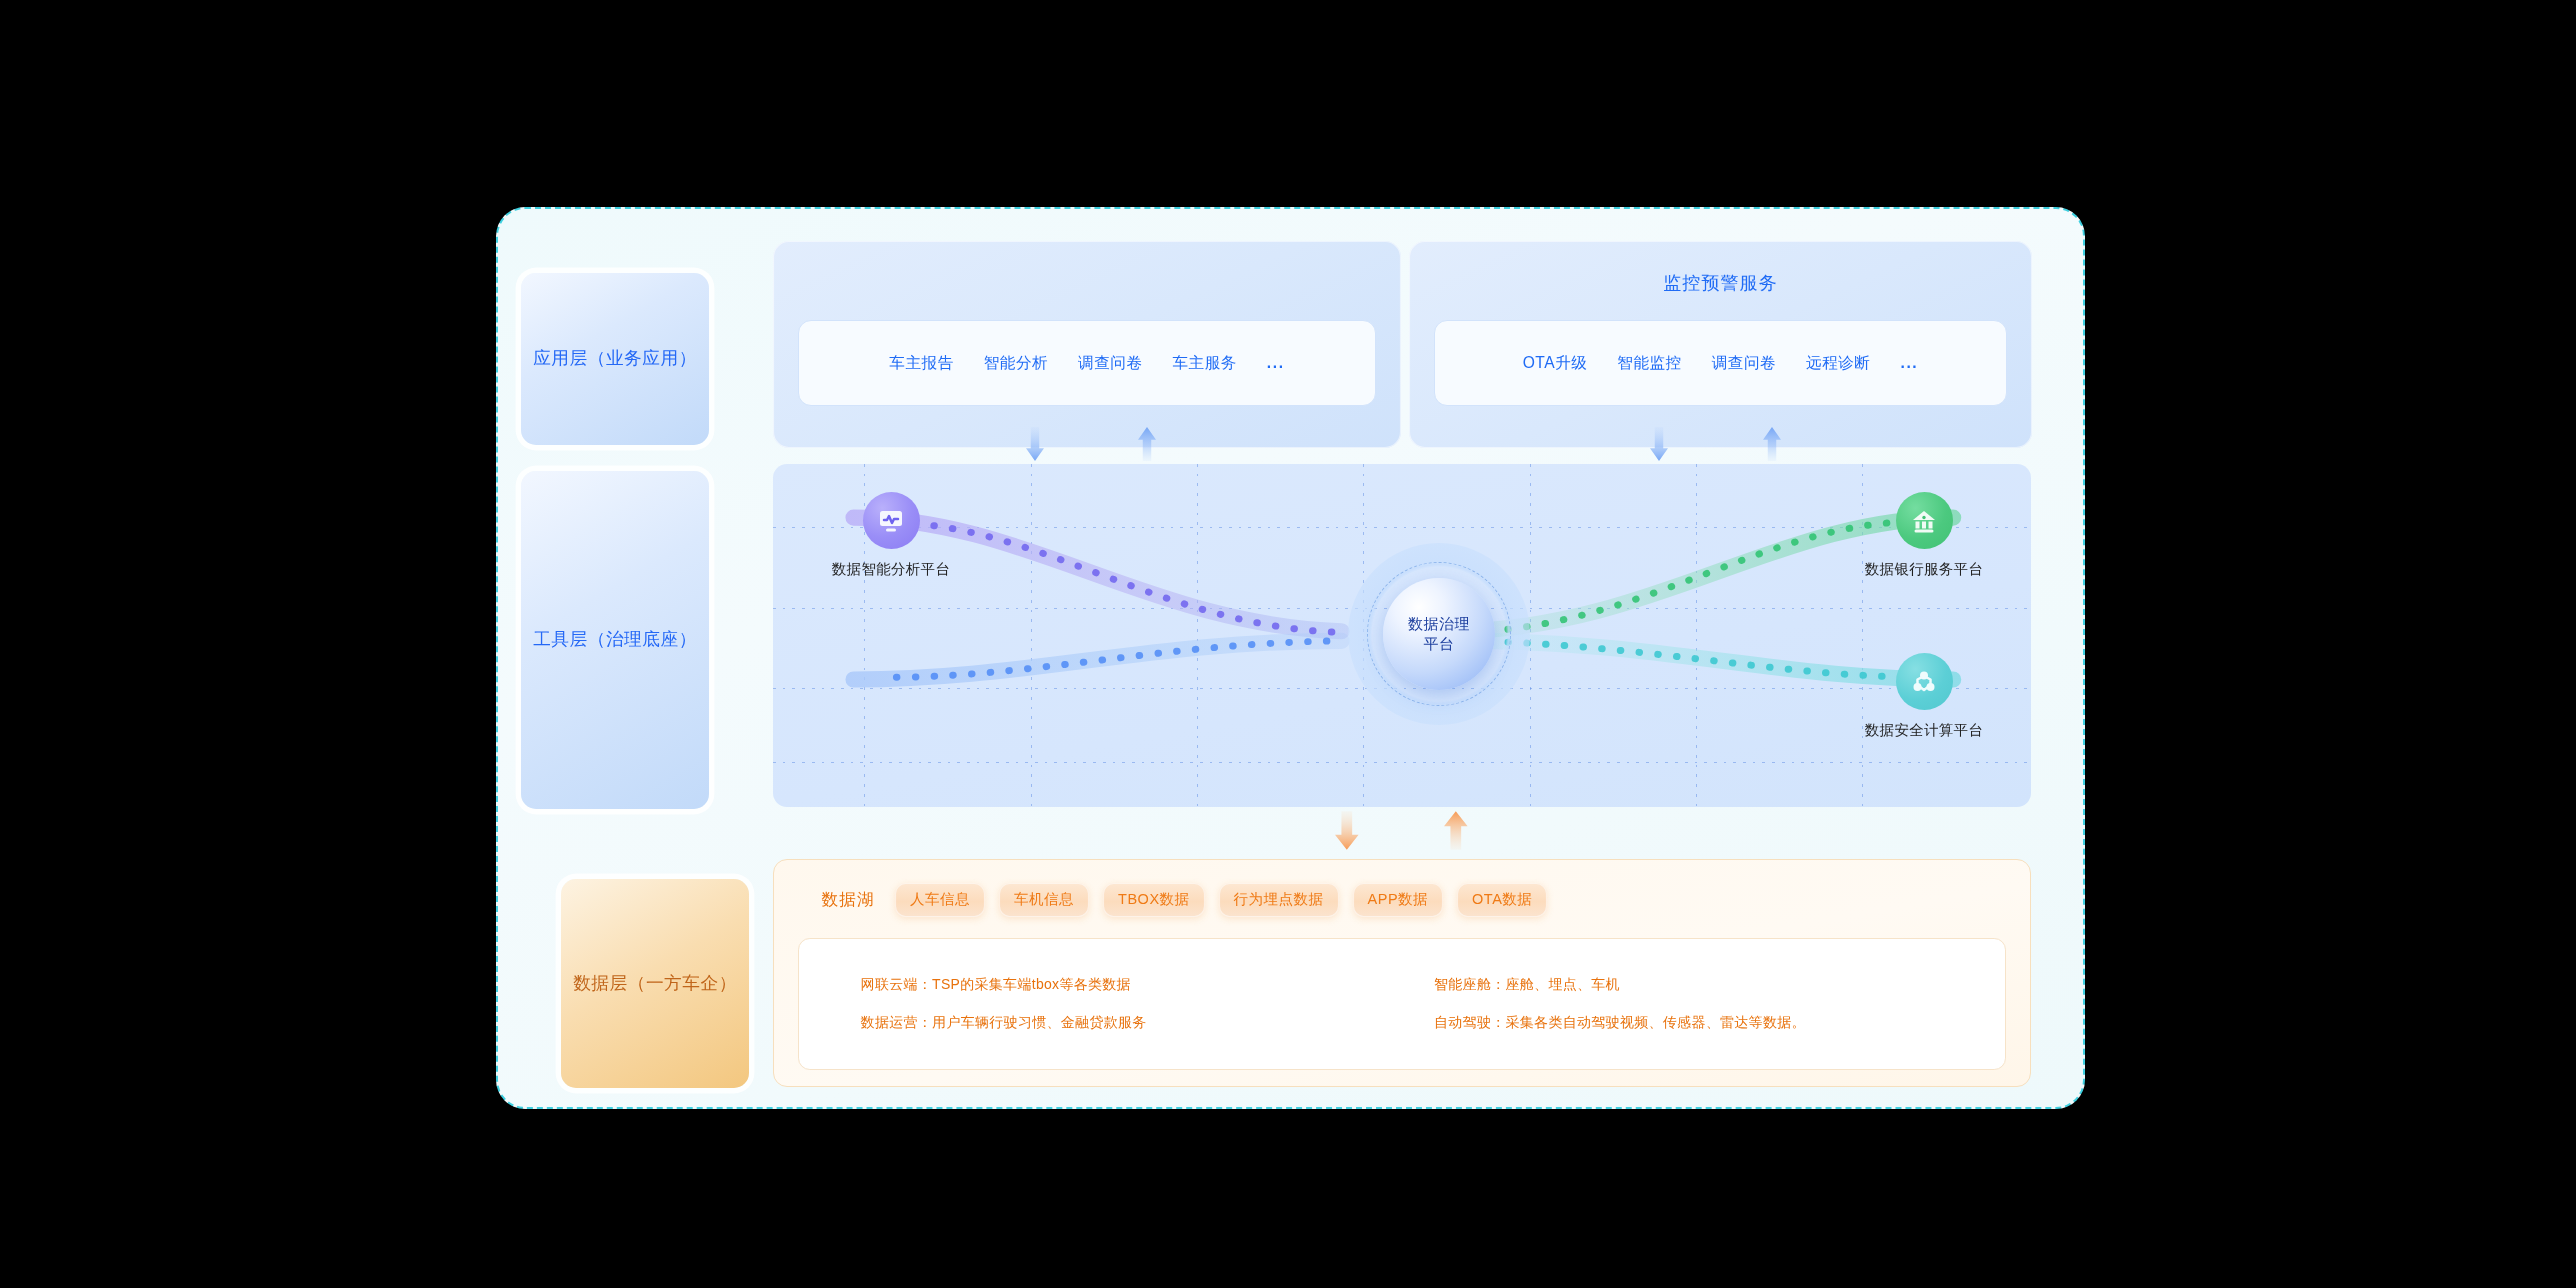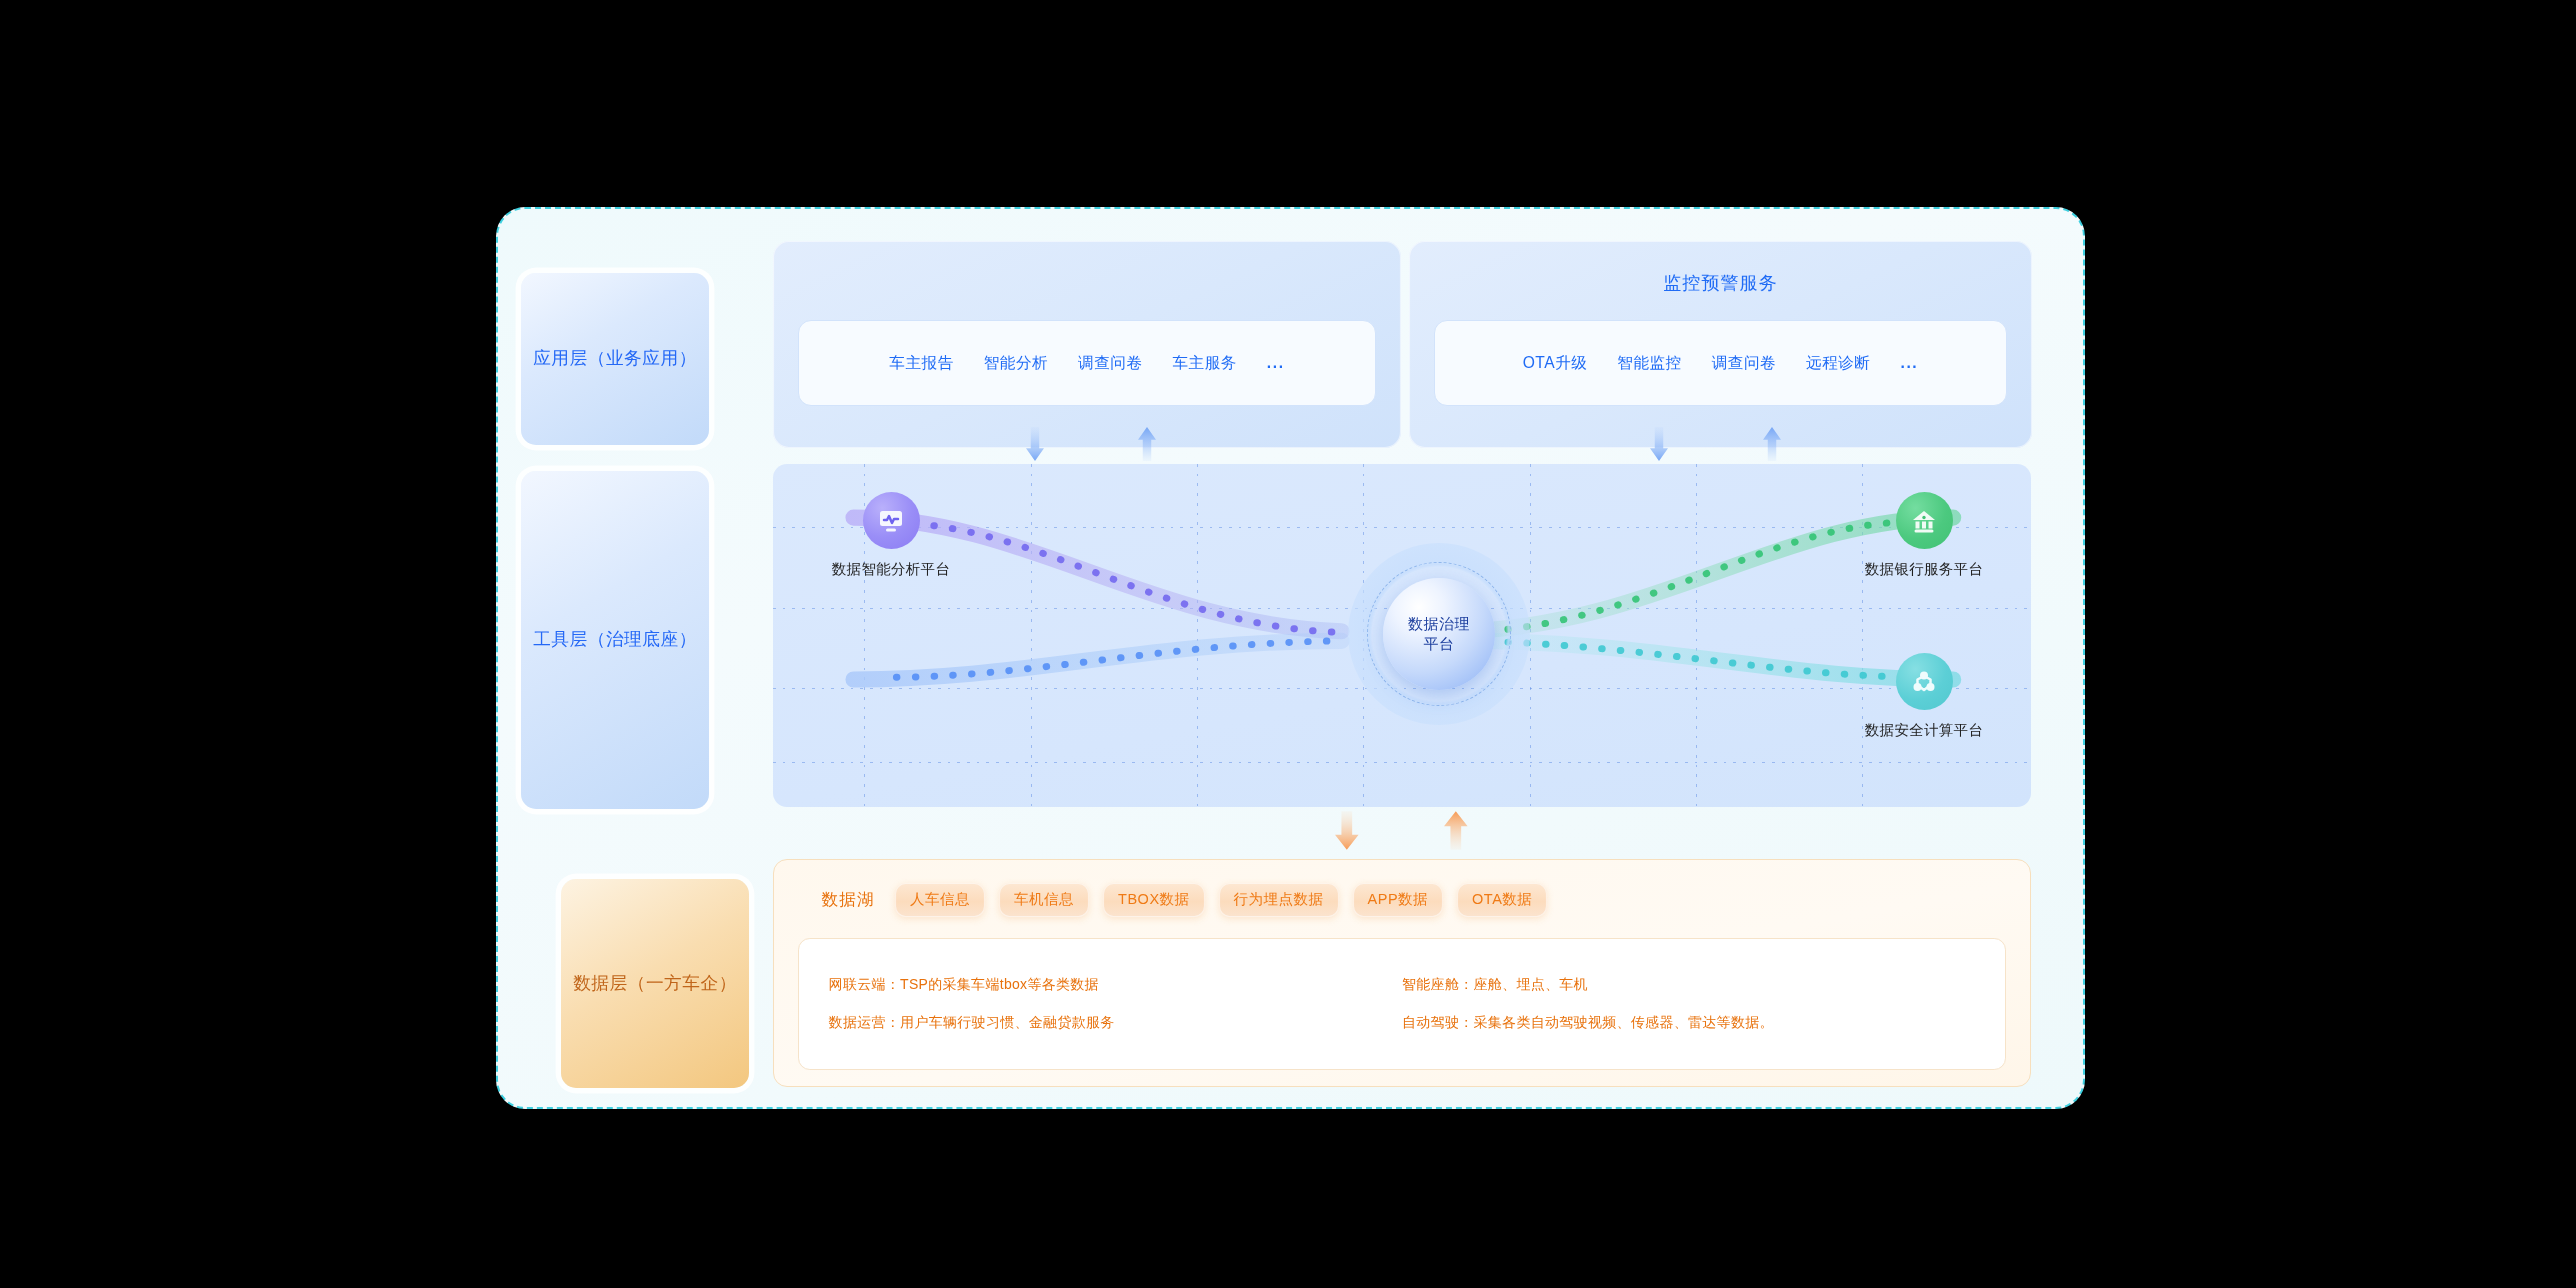--- a/index.html
+++ b/index.html
@@ -198,20 +198,21 @@
     grid-template-columns: 1fr 1fr;
     align-content: center;
     row-gap: 19.3px;
     padding: 19.3px 30px;
   }
   .detail-line {
     font-size: 14px;
     color: #e8720d;
     letter-spacing: 0.3px;
     white-space: nowrap;
+    margin-left: 32px;
   }
 </style>
 </head>
 <body>
 
 <div id="stage">
   <div class="outer-frame"></div>
 
   <div class="rail rail-blue" id="rail-app">
     <span>应用层</span>

